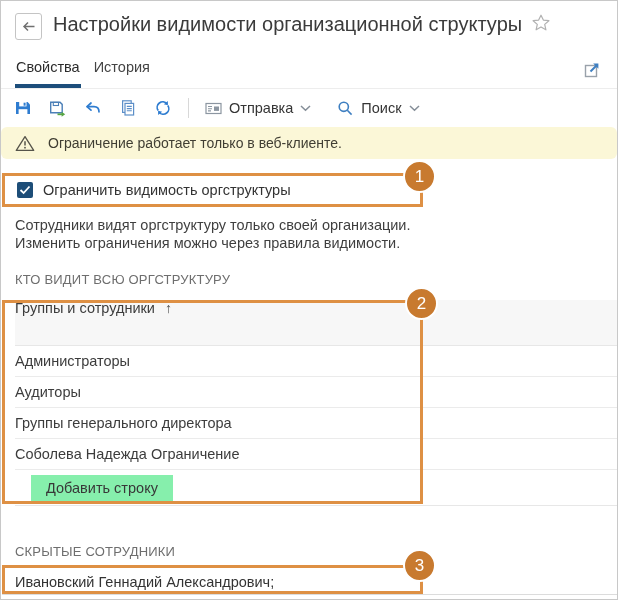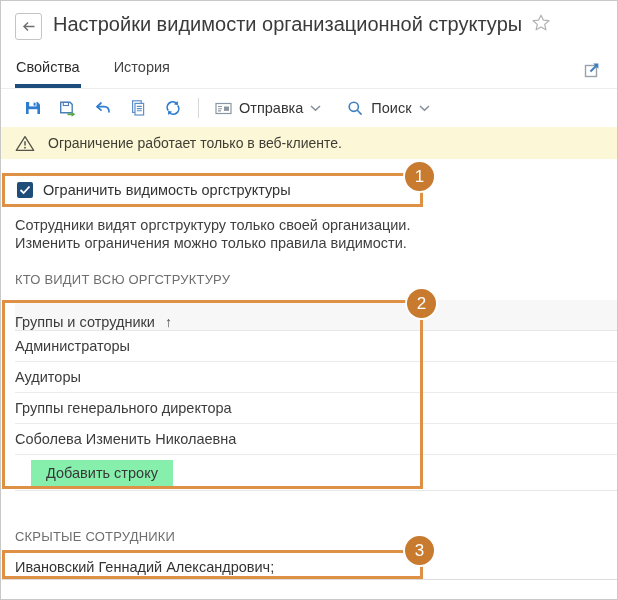--- a/index.html
+++ b/index.html
@@ -34,55 +34,55 @@
   }
   .star { margin-left: 9px; display: flex; align-items: center; }
 
   
   .tabs-row {
     height: 42px;
     padding: 0 14px;
     display: flex; align-items: flex-end; justify-content: space-between;
     border-bottom: 1px solid #ededed;
   }
-  .tabs { display: flex; gap: 32px; }
+  .tabs { display: flex; gap: 12px; }
   .tab {
     font-size: 14.5px; color: #444;
     padding: 0 1px 9px 1px;
     border-bottom: 4px solid transparent;
     cursor: pointer;
   }
   .tab.active { color: #2b2b2b; border-bottom-color: #1d4e7b; }
   .expand { align-self: flex-start; margin-top: 12px; cursor: pointer; }
 
   
   .toolbar {
     height: 38px;
     display: flex; align-items: center;
-    padding: 0 18px;
+    padding: 0 8px;
   }
   .tb-btn {
     width: 27px; height: 27px; border: none; background: transparent;
     display: flex; align-items: center; justify-content: center;
     margin-right: 8px; cursor: pointer; padding: 0;
   }
   .tb-sep { width: 1px; height: 20px; background: #d8d8d8; margin: 0 10px 0 4px; }
   .tb-drop {
     display: flex; align-items: center; gap: 7px;
     border: none; background: transparent; cursor: pointer;
     font-size: 14.5px; color: #353535; padding: 4px 6px; margin-right: 14px;
     font-family: inherit;
   }
 
   
   .warning {
     height: 32px; background: #fbf7d7;
     display: flex; align-items: center;
     padding: 0 14px; gap: 13px;
-    font-size: 14px; color: #403e33;
+    font-size: 14px; color: #403e33; border-radius: 6px;
   }
 
   
   .content { position: relative; padding: 0 14px; }
 
   .checkbox-wrap {
     position: relative;
     margin-top: 14px; height: 34px;
     display: flex; align-items: center;
   }
@@ -97,22 +97,22 @@
   .desc { margin-top: 9px; font-size: 14.5px; line-height: 18px; color: #3f3f3f; }
 
   .section-label {
     margin-top: 20px;
     font-size: 13px; color: #6e6e6e; letter-spacing: .2px;
   }
 
   
   .table-wrap { position: relative; margin-top: 13px; margin-right: -14px; }
   .t-header {
-    height: 31px; background: #f7f7f7;
-    display: flex; align-items: flex-end;
+    height: 46px; background: #f7f7f7;
+    display: flex; align-items: flex-start;
     border-bottom: 1px solid #e7e7e7;
     font-size: 14.5px; color: #3c3c3c; cursor: pointer;
   }
   .sort-arrow { margin-left: 10px; font-size: 14px; color: #4a4a4a; }
   .t-row {
     height: 31px; display: flex; align-items: center;
     border-bottom: 1px solid #ebebeb;
     font-size: 14.5px; color: #3c3c3c; cursor: pointer;
     background: #fff;
   }
@@ -301,34 +301,34 @@
           </svg>
         </span>
       </span>
       <span class="checkbox-label">Ограничить видимость оргструктуры</span>
       <div class="anno anno-1"></div>
       <div class="badge badge-1">1</div>
     </div>
 
     <div class="desc">
       <div>Сотрудники видят оргструктуру только своей организации.</div>
-      <div>Изменить ограничения можно только правила видимости.</div>
+      <div>Изменить ограничения можно через правила видимости.</div>
     </div>
 
     <div class="section-label">КТО ВИДИТ ВСЮ ОРГСТРУКТУРУ</div>
 
     <div class="table-wrap">
       <div class="t-header">
         <span>Группы и сотрудники</span>
         <span class="sort-arrow">↑</span>
       </div>
       <div class="t-row">Администраторы</div>
       <div class="t-row">Аудиторы</div>
       <div class="t-row">Группы генерального директора</div>
-      <div class="t-row">Соболева Изменить Николаевна</div>
+      <div class="t-row">Соболева Надежда Ограничение</div>
       <div class="t-addrow">
         <button class="add-row-btn">Добавить строку</button>
       </div>
       <div class="anno anno-2"></div>
       <div class="badge badge-2">2</div>
     </div>
 
     <div class="section-label sec2">СКРЫТЫЕ СОТРУДНИКИ</div>
 
     <div class="field-wrap">

